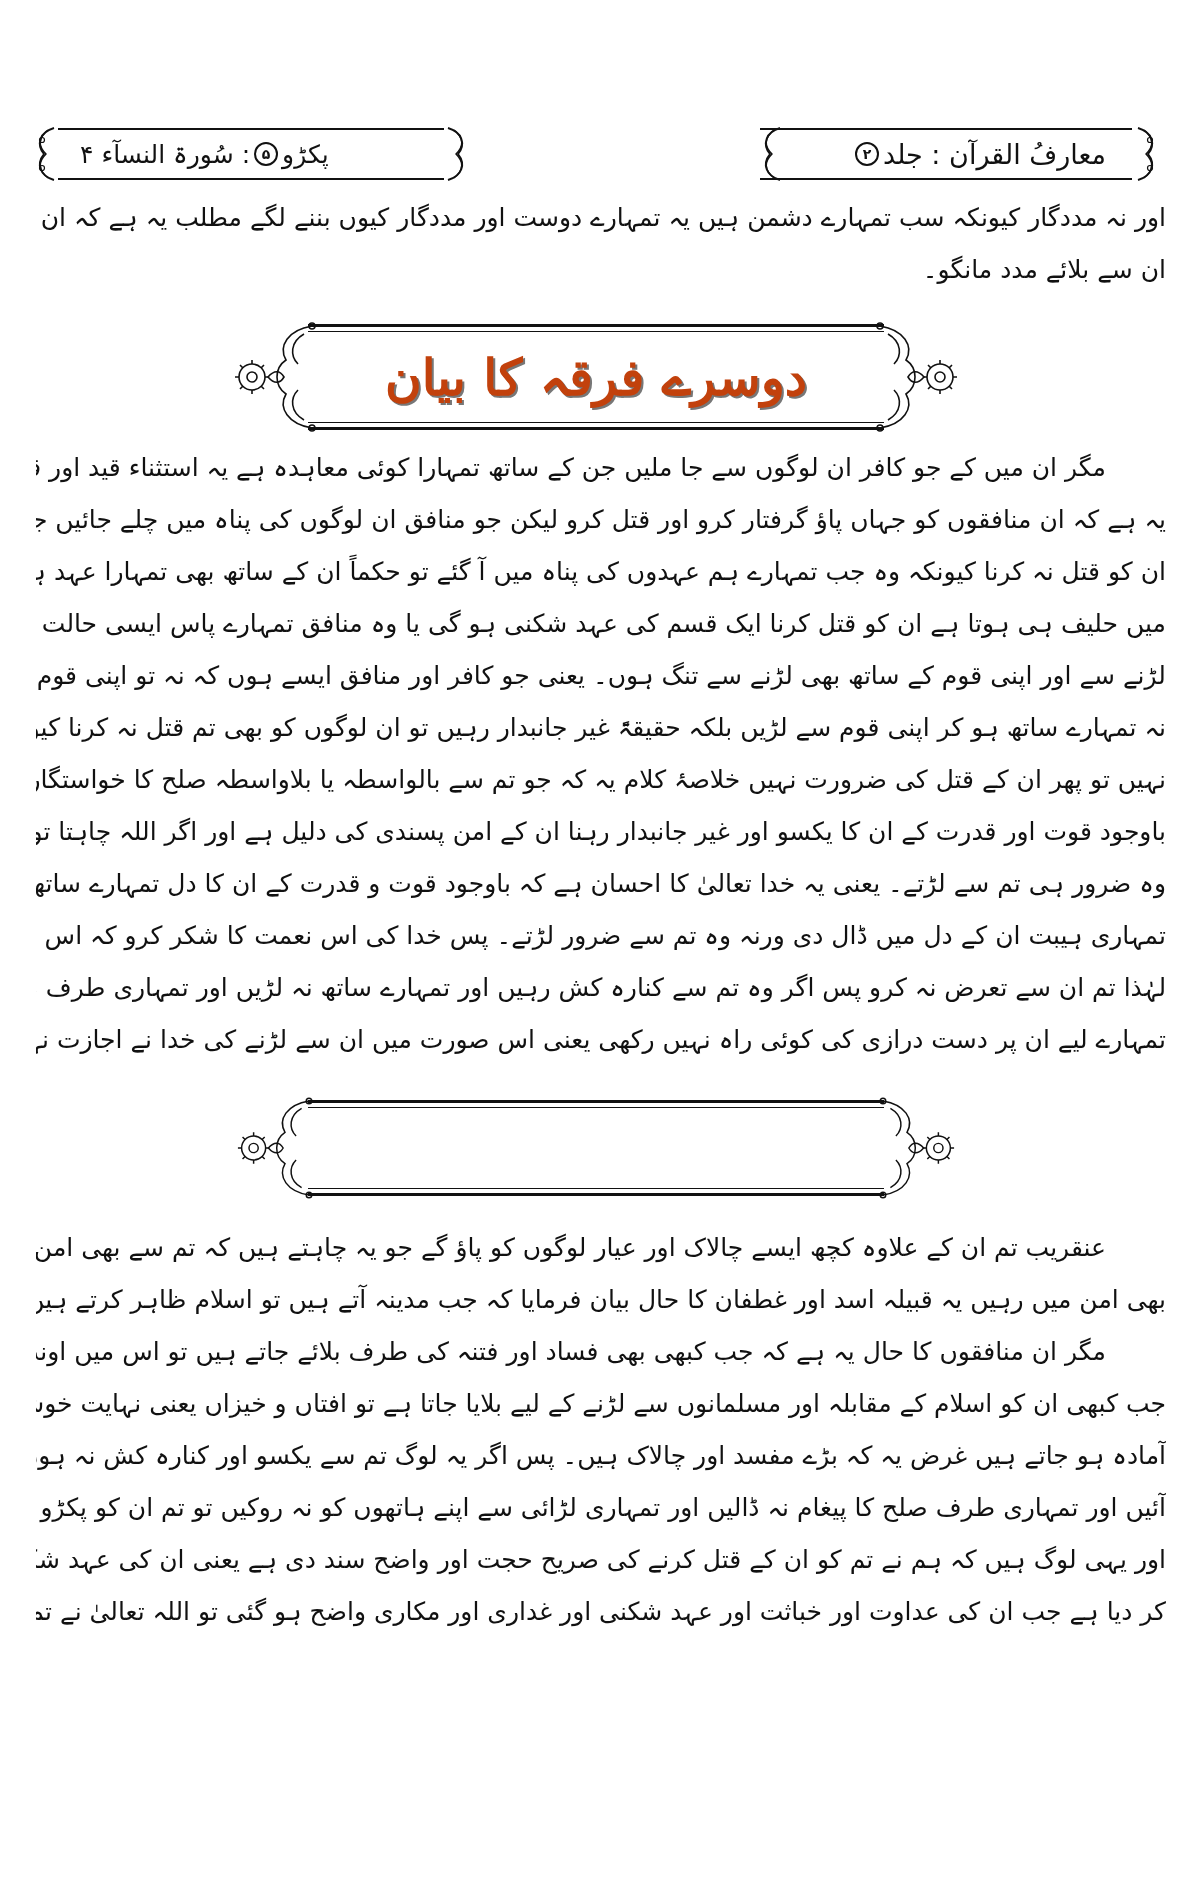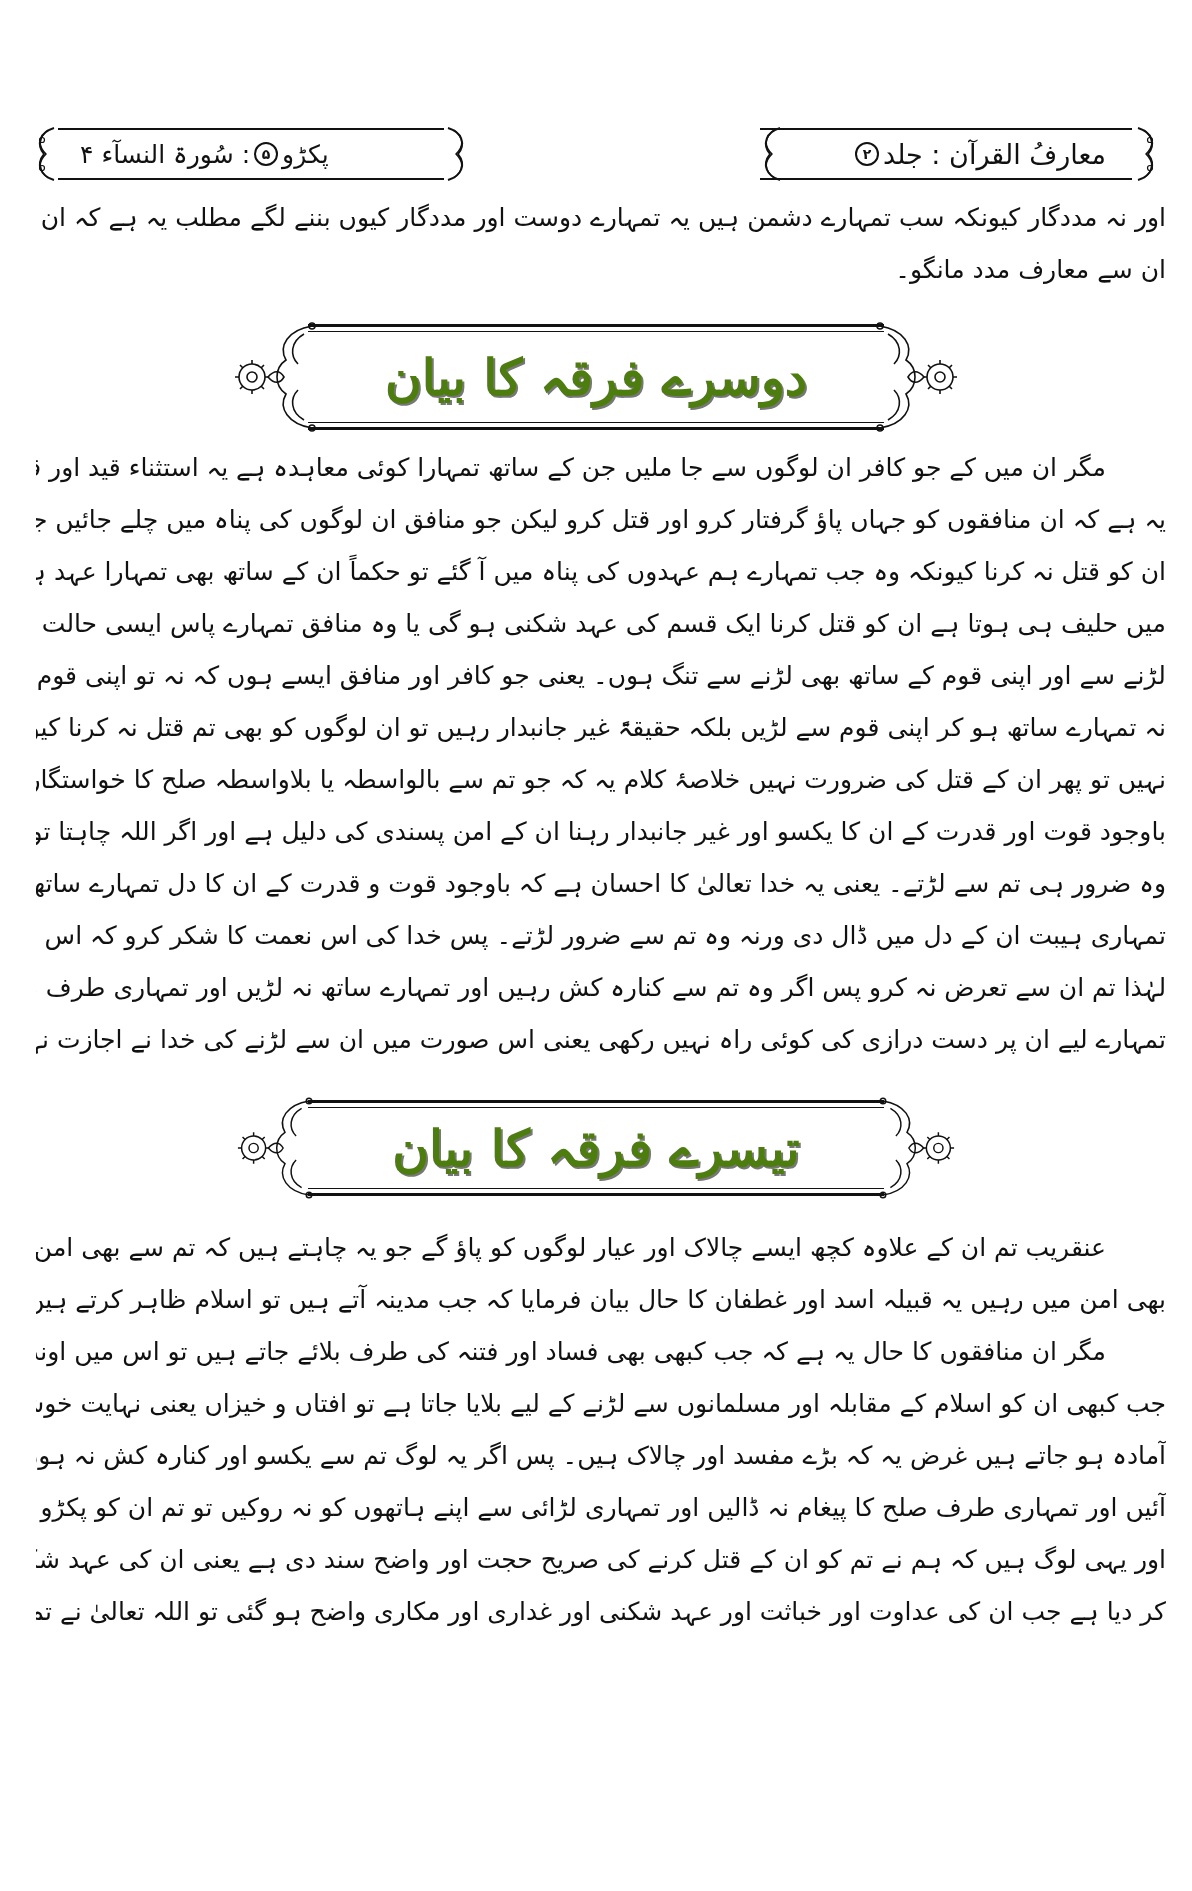--- a/index.html
+++ b/index.html
@@ -152,21 +152,21 @@
       right: 80px;
       top: 0;
       bottom: 0;
       display: flex;
       align-items: center;
       justify-content: center;
       direction: rtl;
       font-family: "DejaVu Serif", serif;
       font-weight: bold;
       font-size: 50px;
-      color: #4d7c0f;
+      color: #c2410c;
       text-shadow: 2px 2px 0 #777;
       letter-spacing: 1px;
     }
     .sh-orn {
       position: absolute;
       top: 0;
       width: 90px;
       height: 130px;
     }
     .sh-orn.left  { left: 0; }
@@ -211,21 +211,21 @@
     <svg class="hdr-cap" style="left:1104px" viewBox="0 0 28 64">
       <path d="M4 6 C18 10 22 22 14 32 C22 42 18 54 4 58" fill="none" stroke="#111" stroke-width="2"></path>
       <path d="M10 8 C20 16 20 24 12 32 C20 40 20 48 10 56" fill="none" stroke="#111" stroke-width="1.4"></path>
       <circle cx="16" cy="18" r="2.5" fill="none" stroke="#111" stroke-width="1.2"></circle>
       <circle cx="16" cy="46" r="2.5" fill="none" stroke="#111" stroke-width="1.2"></circle>
     </svg>
   </div>
 
   <div class="text-block" style="top:192px;">
     <span class="line">اور نہ مددگار کیونکہ سب تمہارے دشمن ہیں یہ تمہارے دوست اور مددگار کیوں بننے لگے مطلب یہ ہے کہ ان سے کوئی تعلق نہ رکھو اور نہ</span>
-    <span class="line last">ان سے معارف مدد مانگو۔</span>
+    <span class="line last">ان سے بلائے مدد مانگو۔</span>
   </div>
 
   <div class="section-heading" style="top:312px;">
     <svg class="sh-orn left" viewBox="0 0 90 130">
       <g fill="none" stroke="#111" stroke-width="1.6">
         <path d="M84 14 C60 18 50 34 58 48 C46 56 46 74 58 82 C50 96 60 112 84 116"></path>
         <path d="M76 22 C62 30 62 44 70 52 M76 108 C62 100 62 86 70 78"></path>
         <circle cx="84" cy="14" r="3"></circle>
           <circle cx="84" cy="116" r="3"></circle>
         <circle cx="24" cy="65" r="13"></circle>
@@ -272,21 +272,20 @@
         <path d="M76 22 C62 30 62 44 70 52 M76 108 C62 100 62 86 70 78"></path>
         <circle cx="84" cy="14" r="3"></circle>
           <circle cx="84" cy="116" r="3"></circle>
         <circle cx="24" cy="65" r="13"></circle>
         <circle cx="24" cy="65" r="5"></circle>
         <path d="M24 48 L24 52 M24 78 L24 82 M7 65 L11 65 M37 65 L41 65 M12 53 L15 56 M33 74 L36 77 M36 53 L33 56 M12 77 L15 74"></path>
         <path d="M40 65 C46 58 52 58 56 65 C52 72 46 72 40 65 Z"></path>
       </g>
     </svg>
     <div class="sh-frame"></div>
-    <div class="sh-title">تیسرے فرقہ کا بیان</div>
     <svg class="sh-orn right" viewBox="0 0 90 130" style="height:120px">
       <g fill="none" stroke="#111" stroke-width="1.6" transform="translate(90,0) scale(-1,1)">
         <path d="M84 14 C60 18 50 34 58 48 C46 56 46 74 58 82 C50 96 60 112 84 116"></path>
         <path d="M76 22 C62 30 62 44 70 52 M76 108 C62 100 62 86 70 78"></path>
         <circle cx="84" cy="14" r="3"></circle>
           <circle cx="84" cy="116" r="3"></circle>
         <circle cx="24" cy="65" r="13"></circle>
         <circle cx="24" cy="65" r="5"></circle>
         <path d="M24 48 L24 52 M24 78 L24 82 M7 65 L11 65 M37 65 L41 65 M12 53 L15 56 M33 74 L36 77 M36 53 L33 56 M12 77 L15 74"></path>
         <path d="M40 65 C46 58 52 58 56 65 C52 72 46 72 40 65 Z"></path>

